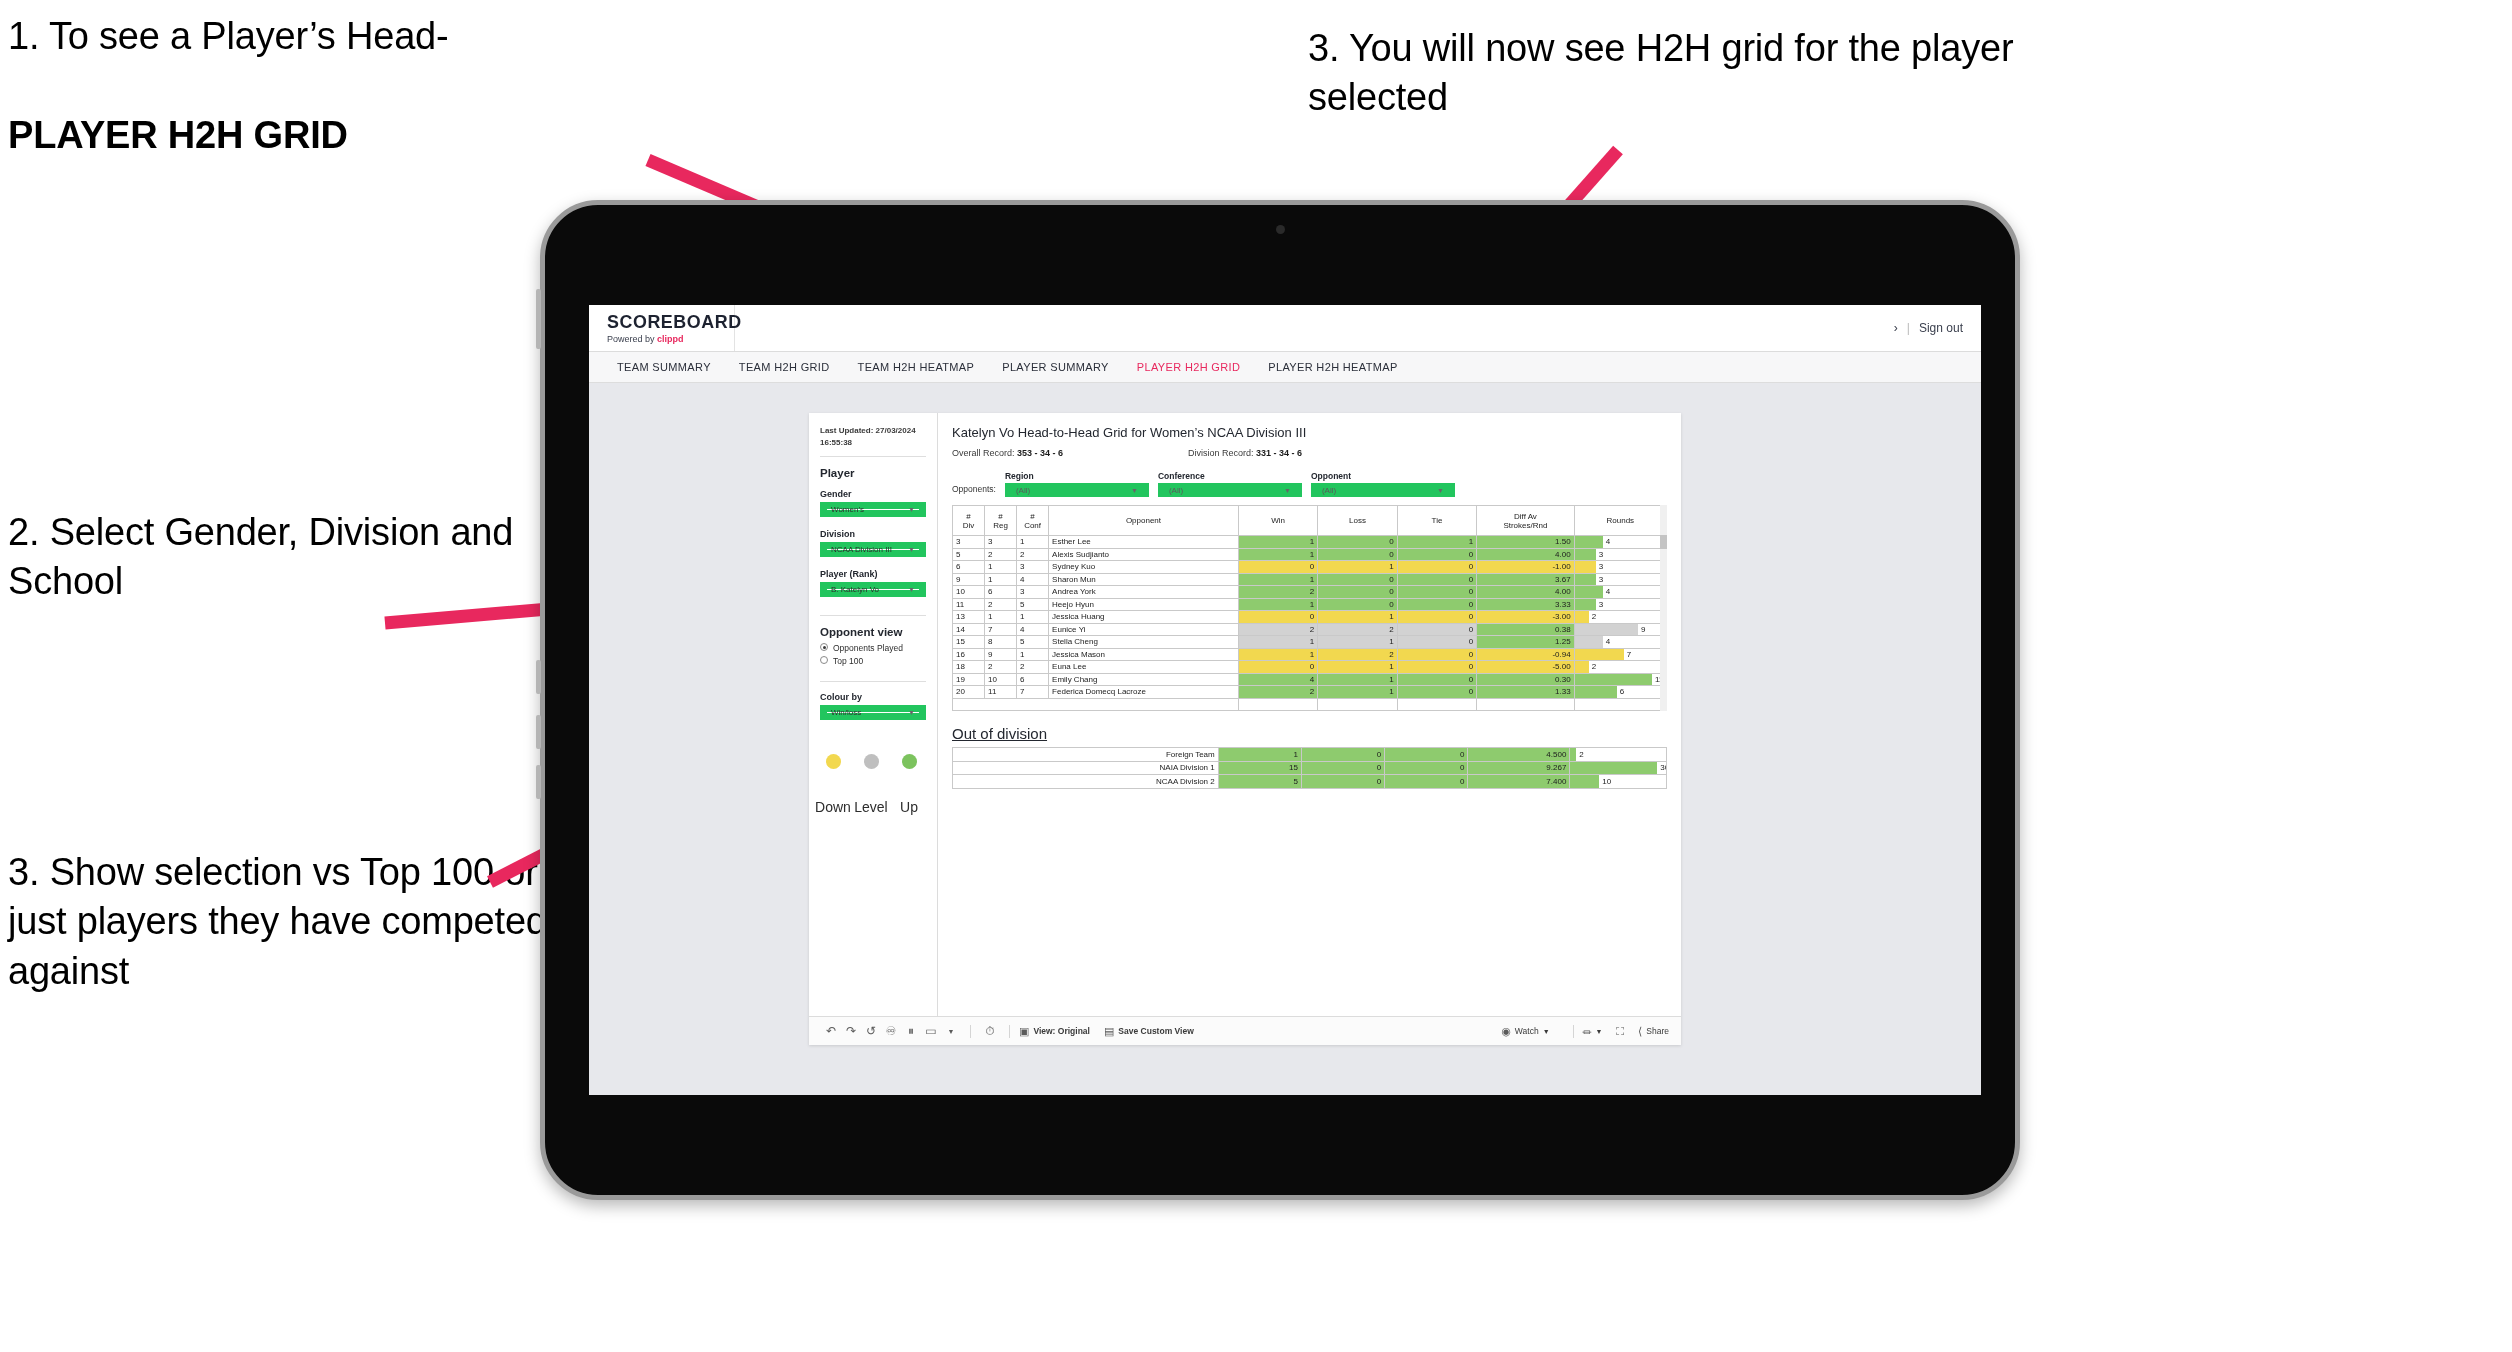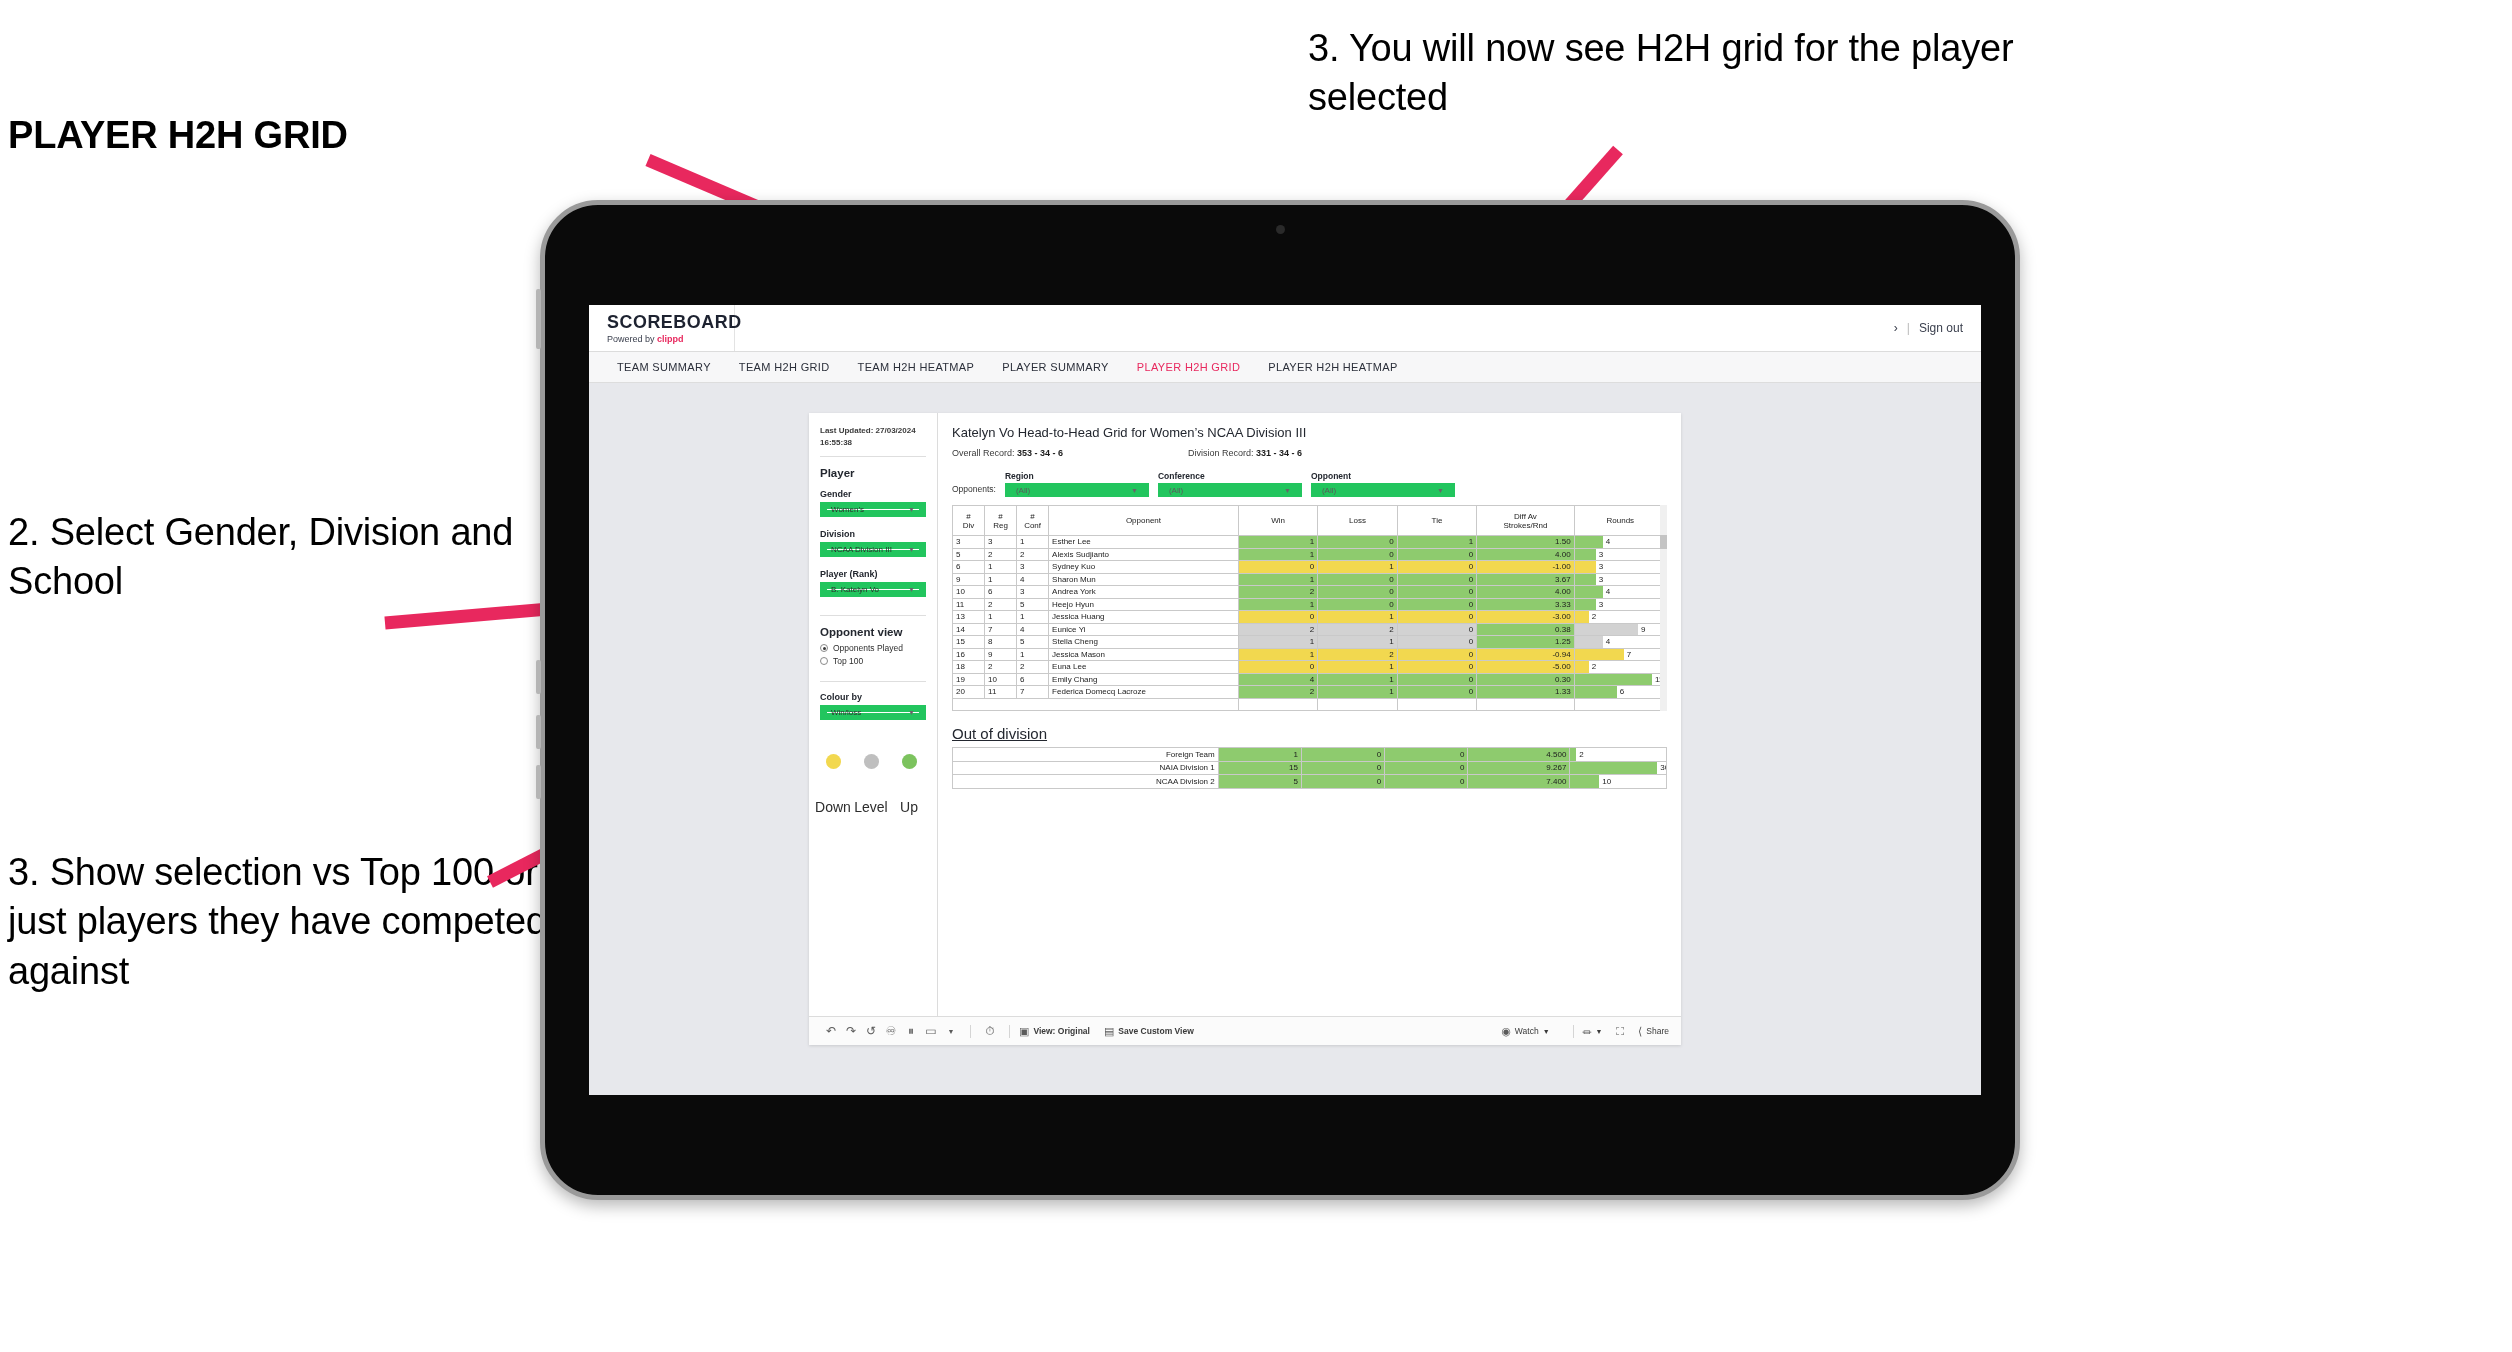--- a/index.html
+++ b/index.html
@@ -134,21 +134,21 @@
   .fl-label { font-size: 9px; font-weight: 700; color: #23272f; margin-bottom: 3px; }
   .fl-group { margin-bottom: 12px; }
   .sel {
     height: 15px; border: 7px solid #22c55e; background: #fff;
     display: flex; align-items: center; padding: 0 4px;
     font-size: 8px; color: #2d2d2d; position: relative;
   }
   .sel .caret {
     margin-left: auto; font-size: 7px; color: #666; line-height: 1;
   }
-  .radio-row { display: flex; align-items: center; gap: 5px; margin-bottom: 3px; }
+  .radio-row { display: flex; gap: 5px; margin-bottom: 3px; }
   .radio {
     width: 8px; height: 8px; border: 1px solid #8a8a8a; border-radius: 50%;
     background: #fff; position: relative; flex: none;
   }
   .radio.on::after {
     content: ""; position: absolute; left: 1.5px; top: 1.5px;
     width: 3px; height: 3px; border-radius: 50%; background: #3a3a3a;
   }
   .radio-lbl { font-size: 8.5px; color: #2d2d2d; }
 
@@ -222,21 +222,21 @@
   .tb-item { display: flex; align-items: center; gap: 4px; margin-right: 14px; white-space: nowrap; }
   .tb-right { margin-left: auto; display: flex; align-items: center; }
   .mini-ic { font-size: 11px; color: #5a5a5a; }
 </style>
 </head>
 <body>
 
 <div id="root">
 
   <div class="anno" id="anno-1">
-    <br>
+    <span>1. To see a Player’s Head-</span><br>
     <br>
     <b>PLAYER H2H GRID</b>
   </div>
 
   <div class="anno" id="anno-2">2. Select Gender, Division and School</div>
 
   <div class="anno" id="anno-3">3. Show selection vs Top 100 or just players they have competed against</div>
 
   <div class="anno" id="anno-4">3. You will now see H2H grid for the player selected</div>
 

